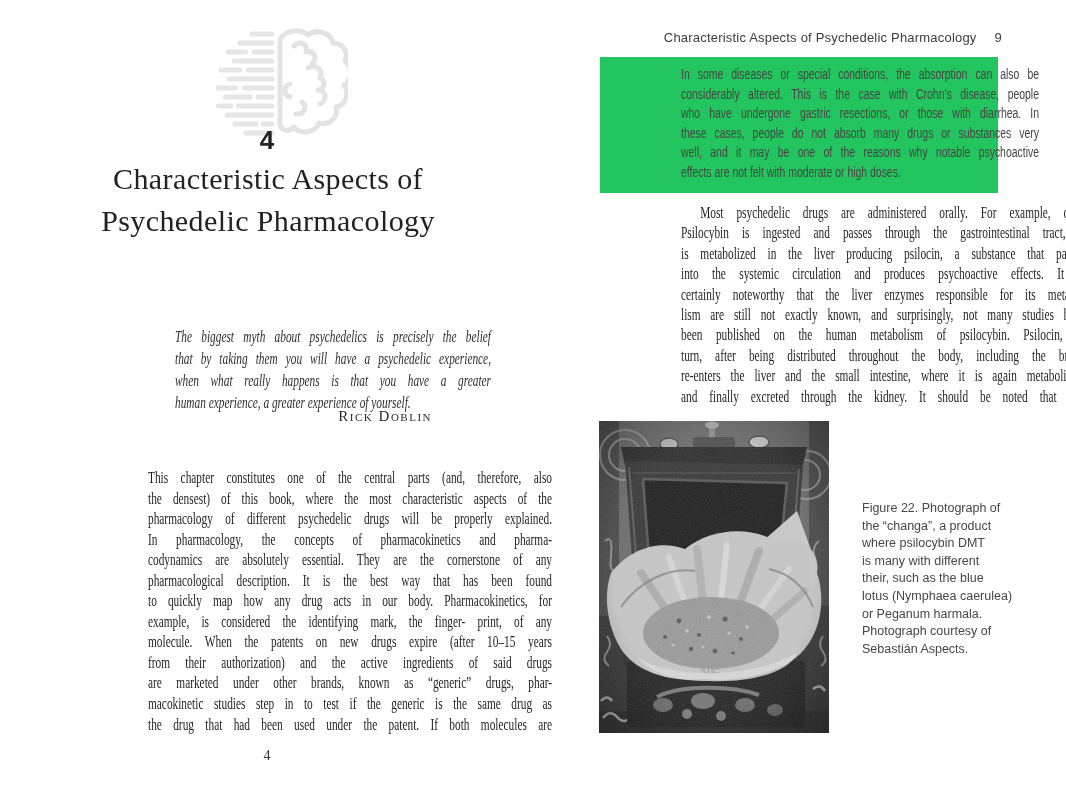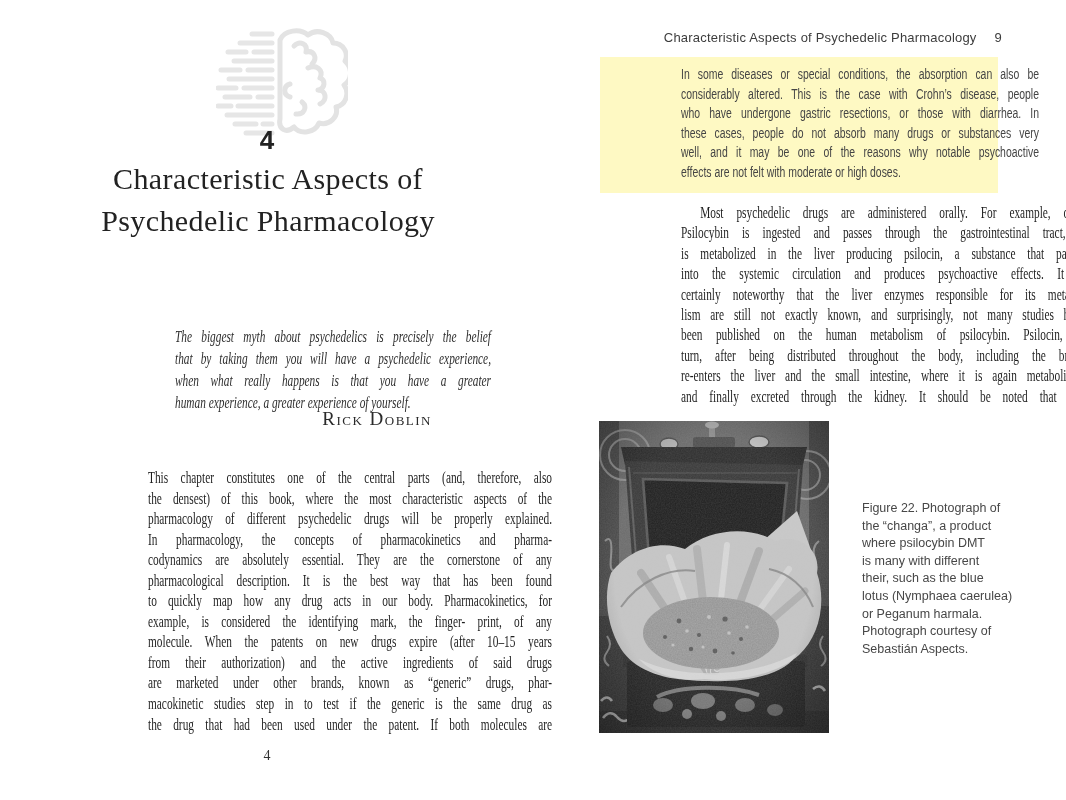--- a/index.html
+++ b/index.html
@@ -27,36 +27,36 @@
     font-family:"Liberation Sans",sans-serif;font-size:30px;font-weight:500;
     letter-spacing:.4px;line-height:42px;color:#222;
   }
   .quote-block{left:110px;top:326px;width:316px;}
   .quote-inner{
     width:446px;transform:scaleX(0.7085);
     font-style:italic;font-size:16px;line-height:22px;color:#2e2e2e;
   }
   .quote-attribution{
     left:110px;top:408px;width:322px;text-align:right;
-    font-variant:small-caps;font-size:19px;letter-spacing:1.5px;color:#2a2a2a;
+    font-variant:small-caps;font-size:15px;letter-spacing:1.5px;color:#2a2a2a;
   }
   .left-body{left:65px;top:468px;width:404px;}
   .left-body-inner{width:570px;transform:scaleX(0.7088);font-size:16px;line-height:20.55px;}
   .folio-left{
     left:65px;top:748px;width:404px;text-align:center;font-size:14px;color:#333;
   }
 
   
   .running-header{
     left:600px;top:30px;width:402px;display:flex;justify-content:flex-end;align-items:baseline;
     font-family:"Liberation Sans",sans-serif;font-size:13px;color:#3c3c3c;letter-spacing:.2px;white-space:nowrap;
   }
   .running-header .folio-right{margin-left:18px;}
   .callout-box{
-    left:600px;top:57px;width:358px;background:#fef9c3;
+    left:600px;top:57px;width:358px;background:#22c55e;
     padding:8px 20px 10px 20px;
   }
   .callout-inner{
     width:480px;transform:scaleX(0.7458);
     font-family:"Liberation Sans",sans-serif;font-size:14px;line-height:19.6px;color:#454545;
   }
   .right-body{left:598px;top:203px;width:404px;}
   .right-body-inner{width:570px;transform:scaleX(0.7088);font-size:16px;line-height:20.4px;}
   .figure-photo{left:599px;top:421px;width:230px;height:312px;display:block;}
   .figure-caption{

